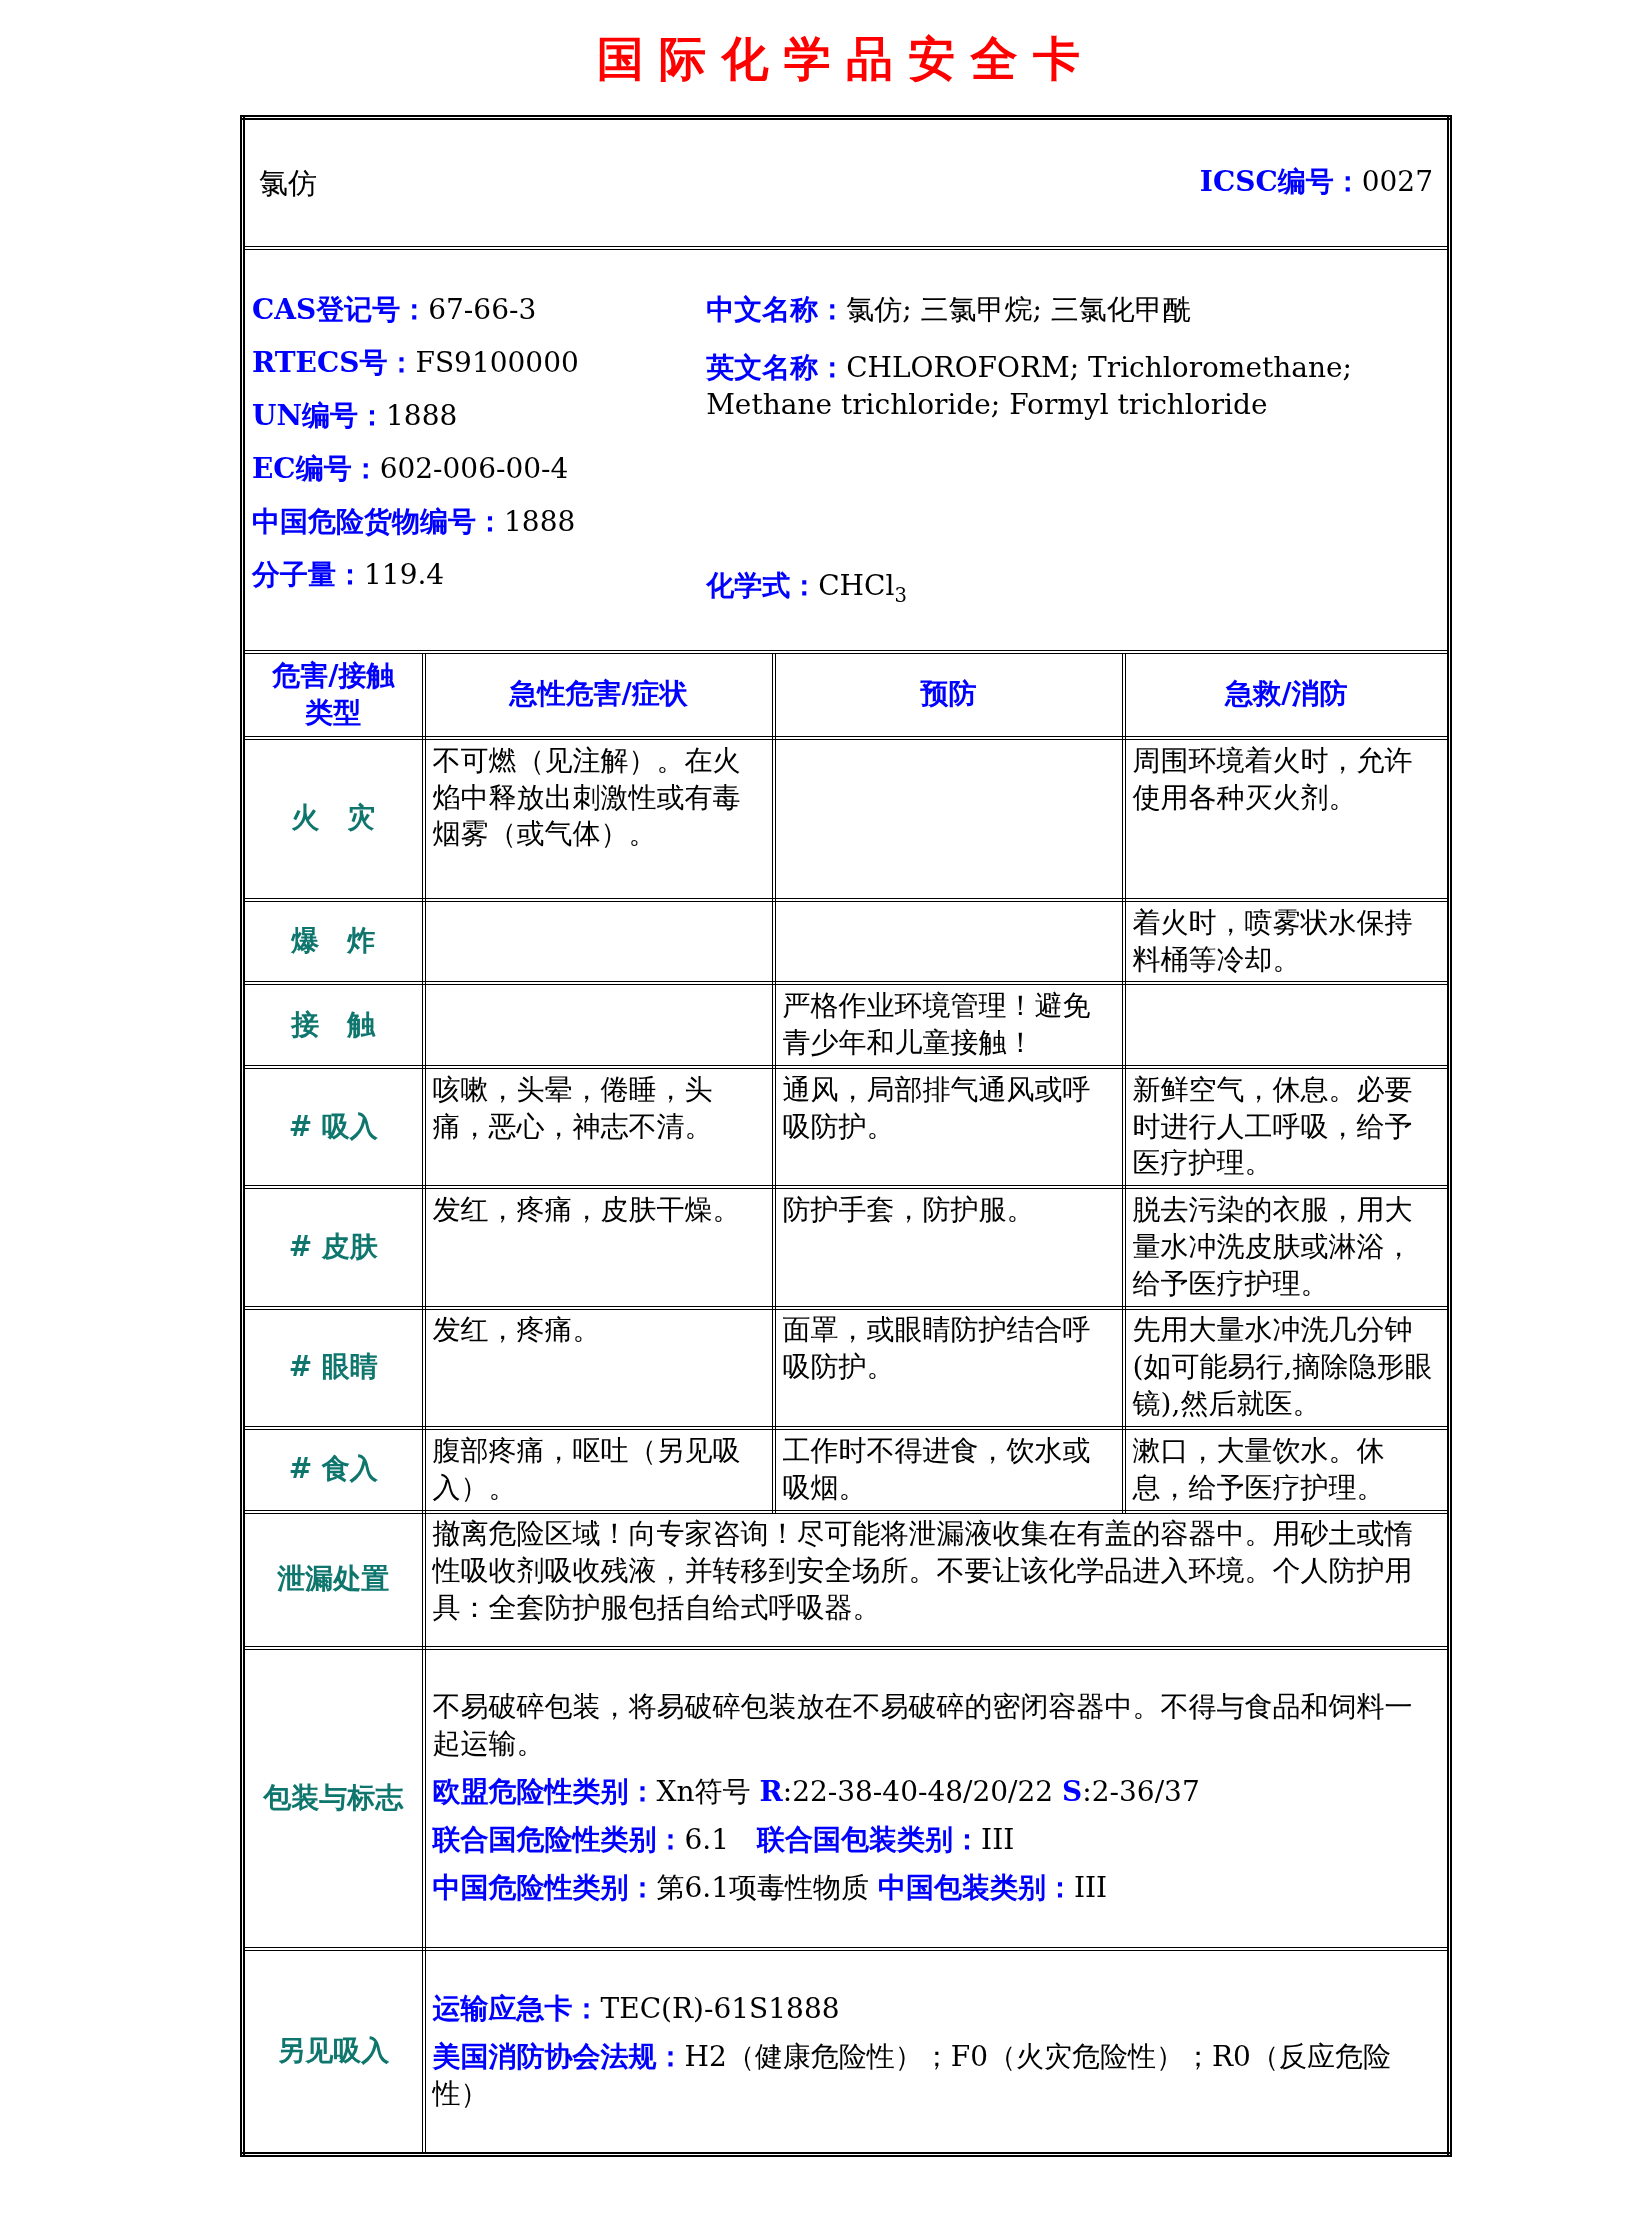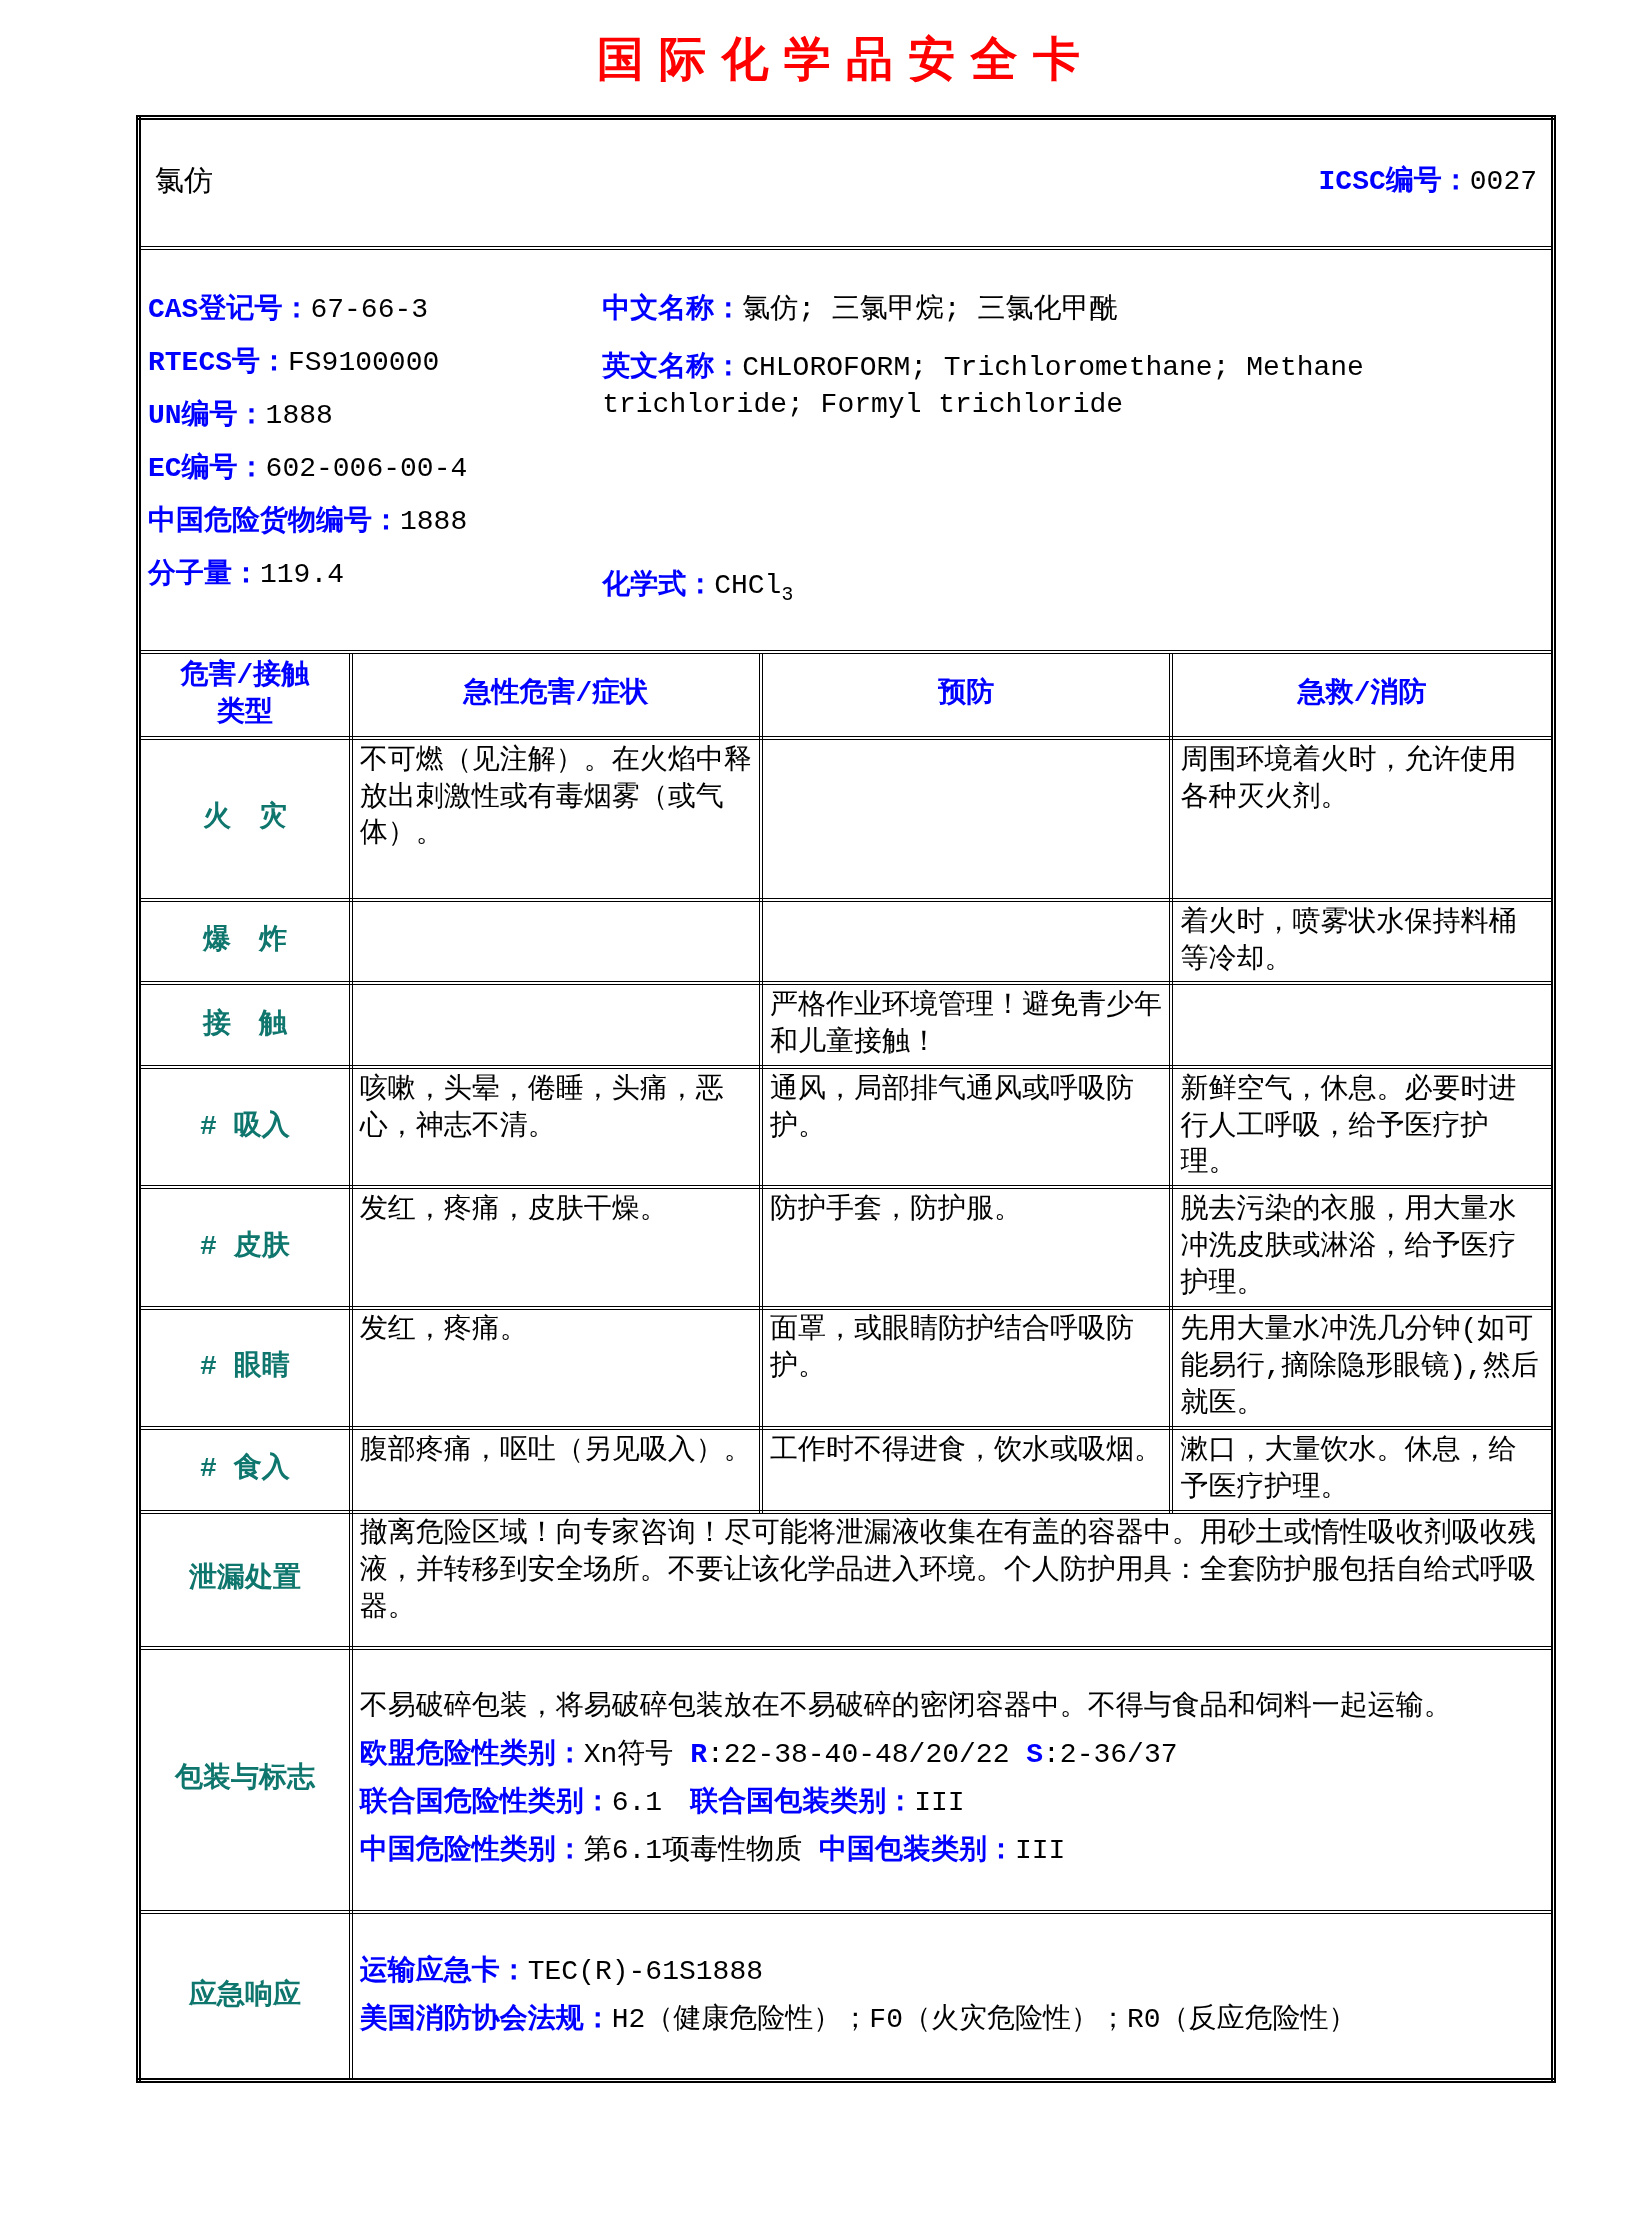--- a/index.html
+++ b/index.html
@@ -7,24 +7,23 @@
     position:relative;width:1644px;height:2227px;background:#ffffff;
     font-family:"DejaVu Serif","Liberation Serif",serif;color:#000;
     overflow:hidden;
     padding-left:24px;
   }
   .main-title{
     text-align:center;padding-top:28px;margin:0;
     font-size:47px;font-weight:bold;color:#ff0000;letter-spacing:15.3px;
   }
   table.card{
-    width:1420px;margin:23.6px auto 0;
+    width:1212px;margin:23.6px auto 0;
     border-collapse:collapse;table-layout:fixed;
     border:5.6px double #000;
-    font-family:Liberation Mono, monospace;
   }
   table.card td{
     border:4.2px double #000;
     padding:2.8px 7px;
     font-size:28px;line-height:1.32;
     vertical-align:top;
     white-space:pre-line;
     word-break:break-word;
   }
   .blue{color:#0000ff;font-weight:bold;}
@@ -177,21 +176,21 @@
     </tr>
 
     <tr class="r-pack">
       <td class="label-cell">包装与标志</td>
       <td colspan="3">
         <div><div class="para"><span class="run-k">不易破碎包装，将易破碎包装放在不易破碎的密闭容器中。不得与食品和饲料一起运输。</span></div><div class="para"><span class="run-b">欧盟危险性类别：</span><span class="run-k">Xn符号 </span><span class="run-b">R</span><span class="run-k">:22-38-40-48/20/22 </span><span class="run-b">S</span><span class="run-k">:2-36/37</span></div><div class="para"><span class="run-b">联合国危险性类别：</span><span class="run-k">6.1　</span><span class="run-b">联合国包装类别：</span><span class="run-k">III</span></div><div class="para"><span class="run-b">中国危险性类别：</span><span class="run-k">第6.1项毒性物质 </span><span class="run-b">中国包装类别：</span><span class="run-k">III</span></div></div>
       </td>
     </tr>
 
     <tr class="r-emer">
-      <td class="label-cell">应急响应</td>
+      <td class="label-cell">另见吸入</td>
       <td colspan="3">
         <div><div class="para"><span class="run-b">运输应急卡：</span><span class="run-k">TEC(R)-61S1888</span></div><div class="para"><span class="run-b">美国消防协会法规：</span><span class="run-k">H2（健康危险性）；F0（火灾危险性）；R0（反应危险性）</span></div></div>
       </td>
     </tr>
 
 
   </tbody>
     </table>
 </div>
 

